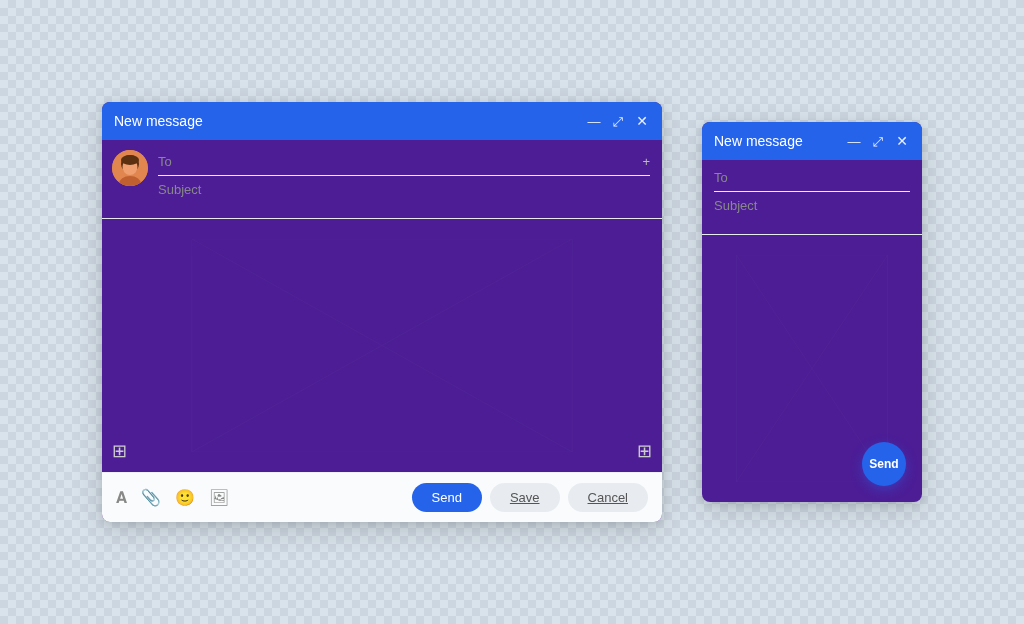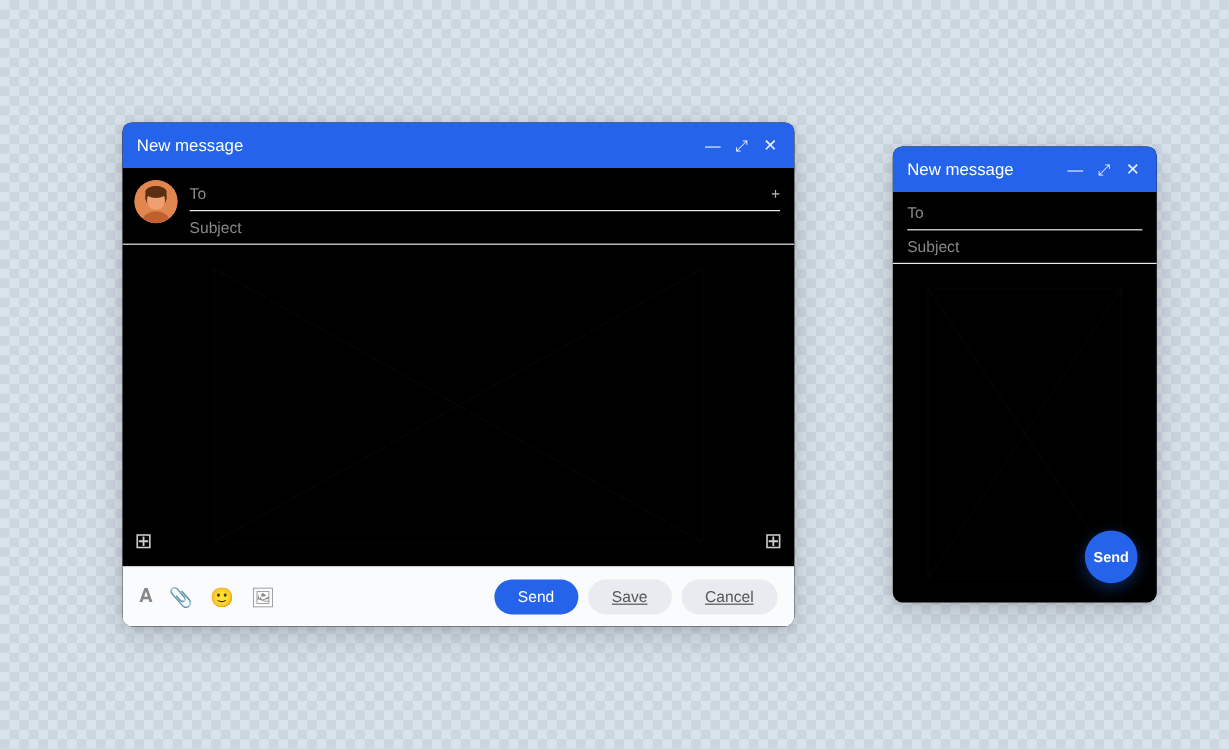--- a/index.html
+++ b/index.html
@@ -34,26 +34,25 @@
         linear-gradient(-45deg, #ccd6e0 25%, transparent 25%),
         linear-gradient(45deg, transparent 75%, #ccd6e0 75%),
         linear-gradient(-45deg, transparent 75%, #ccd6e0 75%);
       background-size: 16px 16px;
       background-position: 0 0, 0 8px, 8px -8px, -8px 0px;
       background-color: #d9e3eb;
       z-index: -1;
     }
 
     .compose-window {
-      background: #000000;
+      background: #4c1d95;
       border-radius: 8px;
       box-shadow: 0 8px 30px rgba(0,0,0,0.15), 0 2px 8px rgba(0,0,0,0.1);
       overflow: hidden;
       position: relative;
-      margin-left: 42px;
     }
 
     .compose-window.large {
       width: 560px;
       height: 420px;
     }
 
     .compose-window.small {
       width: 220px;
       height: 380px;
@@ -131,25 +130,25 @@
       flex: 1;
       display: flex;
       flex-direction: column;
     }
 
     .field-row {
       display: flex;
       align-items: flex-start;
       border-bottom: 1px solid #e8edf2;
       padding: 6px 0;
-      text-decoration: underline;
     }
 
     .field-row:last-child {
       border-bottom: none;
+      flex-direction: column;
     }
 
     .field-label {
       font-size: 13px;
       color: #888;
       min-width: 50px;
     }
 
     .field-input {
       flex: 1;

